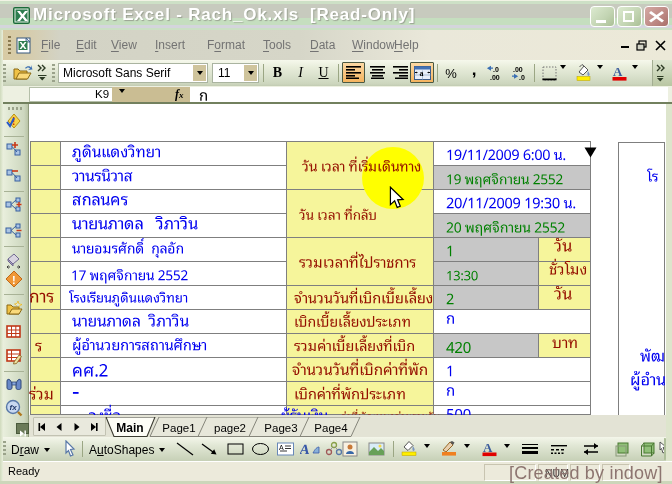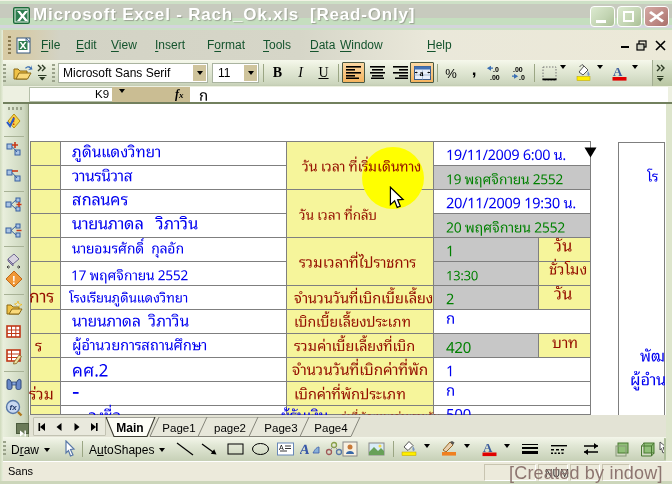--- a/index.html
+++ b/index.html
@@ -6,21 +6,21 @@
 *{box-sizing:border-box}
 .abs{position:absolute}
 .ts{position:absolute;overflow:visible}
 #titlebar{left:0;top:0;width:672px;height:30px;
  background:linear-gradient(to bottom,#f1f3e5 0,#f1f3e5 1px,#cde0c6 1px,#cde0c6 4px,#c7cabe 4px,#c7cabe 18px,#c5debf 18px,#c5debf 25px,#d4d5dc 25px,#d4d5dc 28px,#cbe0c4 28px,#cbe0c4 30px)}
 #title{left:33px;top:5px;font-size:17px;font-weight:bold;color:#fff;letter-spacing:0.8px;
  text-shadow:1px 1px 1px #9aa292}
 .wbtn{top:6px;width:25px;height:21px;border:1px solid #fff;border-radius:4px;color:#fff}
 #menubar{left:0;top:30px;width:672px;height:30px;
  background:linear-gradient(to right,#d8cba4 0,#d6cba8 22px,#d3d3c5 60px,#d6d6c8 300px,#eae8da 430px,#ece9d8 672px)}
-.menu{top:38px;font-size:12px;color:#14532d}
+.menu{top:38px;font-size:12px;color:#737373}
 .menu u{text-underline-offset:2px}
 #toolbar{left:0;top:60px;width:672px;height:26px;
  background:linear-gradient(to bottom,#f6f8ec 0,#e7ecd9 8px,#dde4d0 14px,#ccd5bd 24px,#c2ccb2 26px)}
 #formulabar{left:0;top:86px;width:672px;height:18px;background:#edf0e1;border-bottom:2px solid #72805e}
 #work{left:0;top:104px;width:672px;height:311px;background:#fff}
 #leftstrip{left:0;top:104px;width:29px;height:333px;
  background:linear-gradient(to right,#eef2e2 0,#dfe7d2 10px,#cdd7bf 24px,#b9c4a6 28px,#8f9a7c 28.5px,#8f9a7c 29px)}
 .sep-h{left:4px;width:20px;height:1px;background:#a8b296;position:absolute}
 #tabbar{left:29px;top:415px;width:643px;height:22px;background:#e3e3d5}
 #drawbar{left:0;top:437px;width:672px;height:24px;
@@ -67,22 +67,22 @@
  <rect x="3.5" y="4" width="9" height="9" fill="#2e7d4f"></rect>
  <path d="M4.5 5 L7 8.5 L4.5 12 L6.3 12 L8 9.7 L9.7 12 L11.5 12 L9 8.5 L11.5 5 L9.7 5 L8 7.3 L6.3 5 Z" fill="#fff"></path>
 </svg>
 <div class="abs menu" style="left:41px"><u>F</u>ile</div>
 <div class="abs menu" style="left:76px"><u>E</u>dit</div>
 <div class="abs menu" style="left:111px"><u>V</u>iew</div>
 <div class="abs menu" style="left:155px"><u>I</u>nsert</div>
 <div class="abs menu" style="left:207px">F<u>o</u>rmat</div>
 <div class="abs menu" style="left:263px"><u>T</u>ools</div>
 <div class="abs menu" style="left:310px"><u>D</u>ata</div>
-<div class="abs menu" style="left:340px"><u>W</u>indow</div>
-<div class="abs menu" style="left:427px"><u>H</u>elp</div>
+<div class="abs menu" style="left:352px"><u>W</u>indow</div>
+<div class="abs menu" style="left:394px"><u>H</u>elp</div>
 <div class="abs" style="left:621px;top:46px;width:8px;height:2px;background:#000"></div>
 <svg class="abs" style="left:636px;top:40px" width="11" height="11" viewBox="0 0 11 11">
  <rect x="3" y="1" width="7" height="6" fill="none" stroke="#000" stroke-width="1.2"></rect>
  <rect x="1" y="4" width="7" height="6" fill="#d3d3c5" stroke="#000" stroke-width="1.2"></rect>
   </svg>
 <svg class="abs" style="left:655px;top:40px" width="11" height="11" viewBox="0 0 11 11">
  <path d="M1 1 L10 10 M10 1 L1 10" stroke="#000" stroke-width="1.6"></path>
   </svg>
 
 <div class="abs" id="toolbar"></div>
@@ -457,21 +457,21 @@
 <svg class="abs" style="left:640px;top:440px" width="20" height="18" viewBox="0 0 20 18">
     <rect x="4" y="3" width="10" height="10" fill="#90c078" stroke="#487830"></rect>
     <path d="M4 3 L1.5 6 L1.5 16 L11.5 16 L14 13 M1.5 6 L11.5 6 L11.5 16 M11.5 6 L14 3" fill="none" stroke="#487830"></path>
   </svg>
 <svg class="abs" style="left:658px;top:440px" width="12" height="18" viewBox="0 0 12 18">
     <path d="M2 2 L8 7 L5 7.5 L7 12 L5 13 L3.5 8.5 L2 10 Z" fill="#fff" stroke="#555"></path>
   </svg>
 <div class="abs" style="left:664px;top:438px;width:8px;height:22px;background:#aebf9a;border-radius:0 8px 8px 0"></div>
 
 <div class="abs" id="statusbar"></div>
-<div class="abs" style="left:8px;top:465px;font-size:11px">Sans</div>
+<div class="abs" style="left:8px;top:465px;font-size:11px">Ready</div>
 <div class="abs" style="left:484px;top:464px;width:52px;height:17px;border:1px solid #c8c4b0;border-right-color:#fff;border-bottom-color:#fff"></div>
 <div class="abs" style="left:538px;top:464px;width:30px;height:17px;border:1px solid #c8c4b0;border-right-color:#fff;border-bottom-color:#fff"></div>
 <div class="abs" style="left:545px;top:467px;font-size:10.5px;color:#333">NUM</div>
 <div class="abs" style="left:570px;top:464px;width:30px;height:17px;border:1px solid #c8c4b0;border-right-color:#fff;border-bottom-color:#fff"></div>
 <div class="abs" style="left:602px;top:464px;width:28px;height:17px;border:1px solid #c8c4b0;border-right-color:#fff;border-bottom-color:#fff"></div>
 <div class="abs" id="watermark" style="left:509px;top:464px;z-index:40">[Created by indow]</div>
 
 <div class="abs" style="left:0;top:30px;width:3px;height:454px;background:linear-gradient(to right,#cfdabc,#e8eedb)"></div>
 <div class="abs" style="left:666px;top:104px;width:6px;height:357px;background:#dde5cc"></div>
 <div class="abs" style="left:0;top:481px;width:672px;height:3px;background:#ccd6ba"></div>

